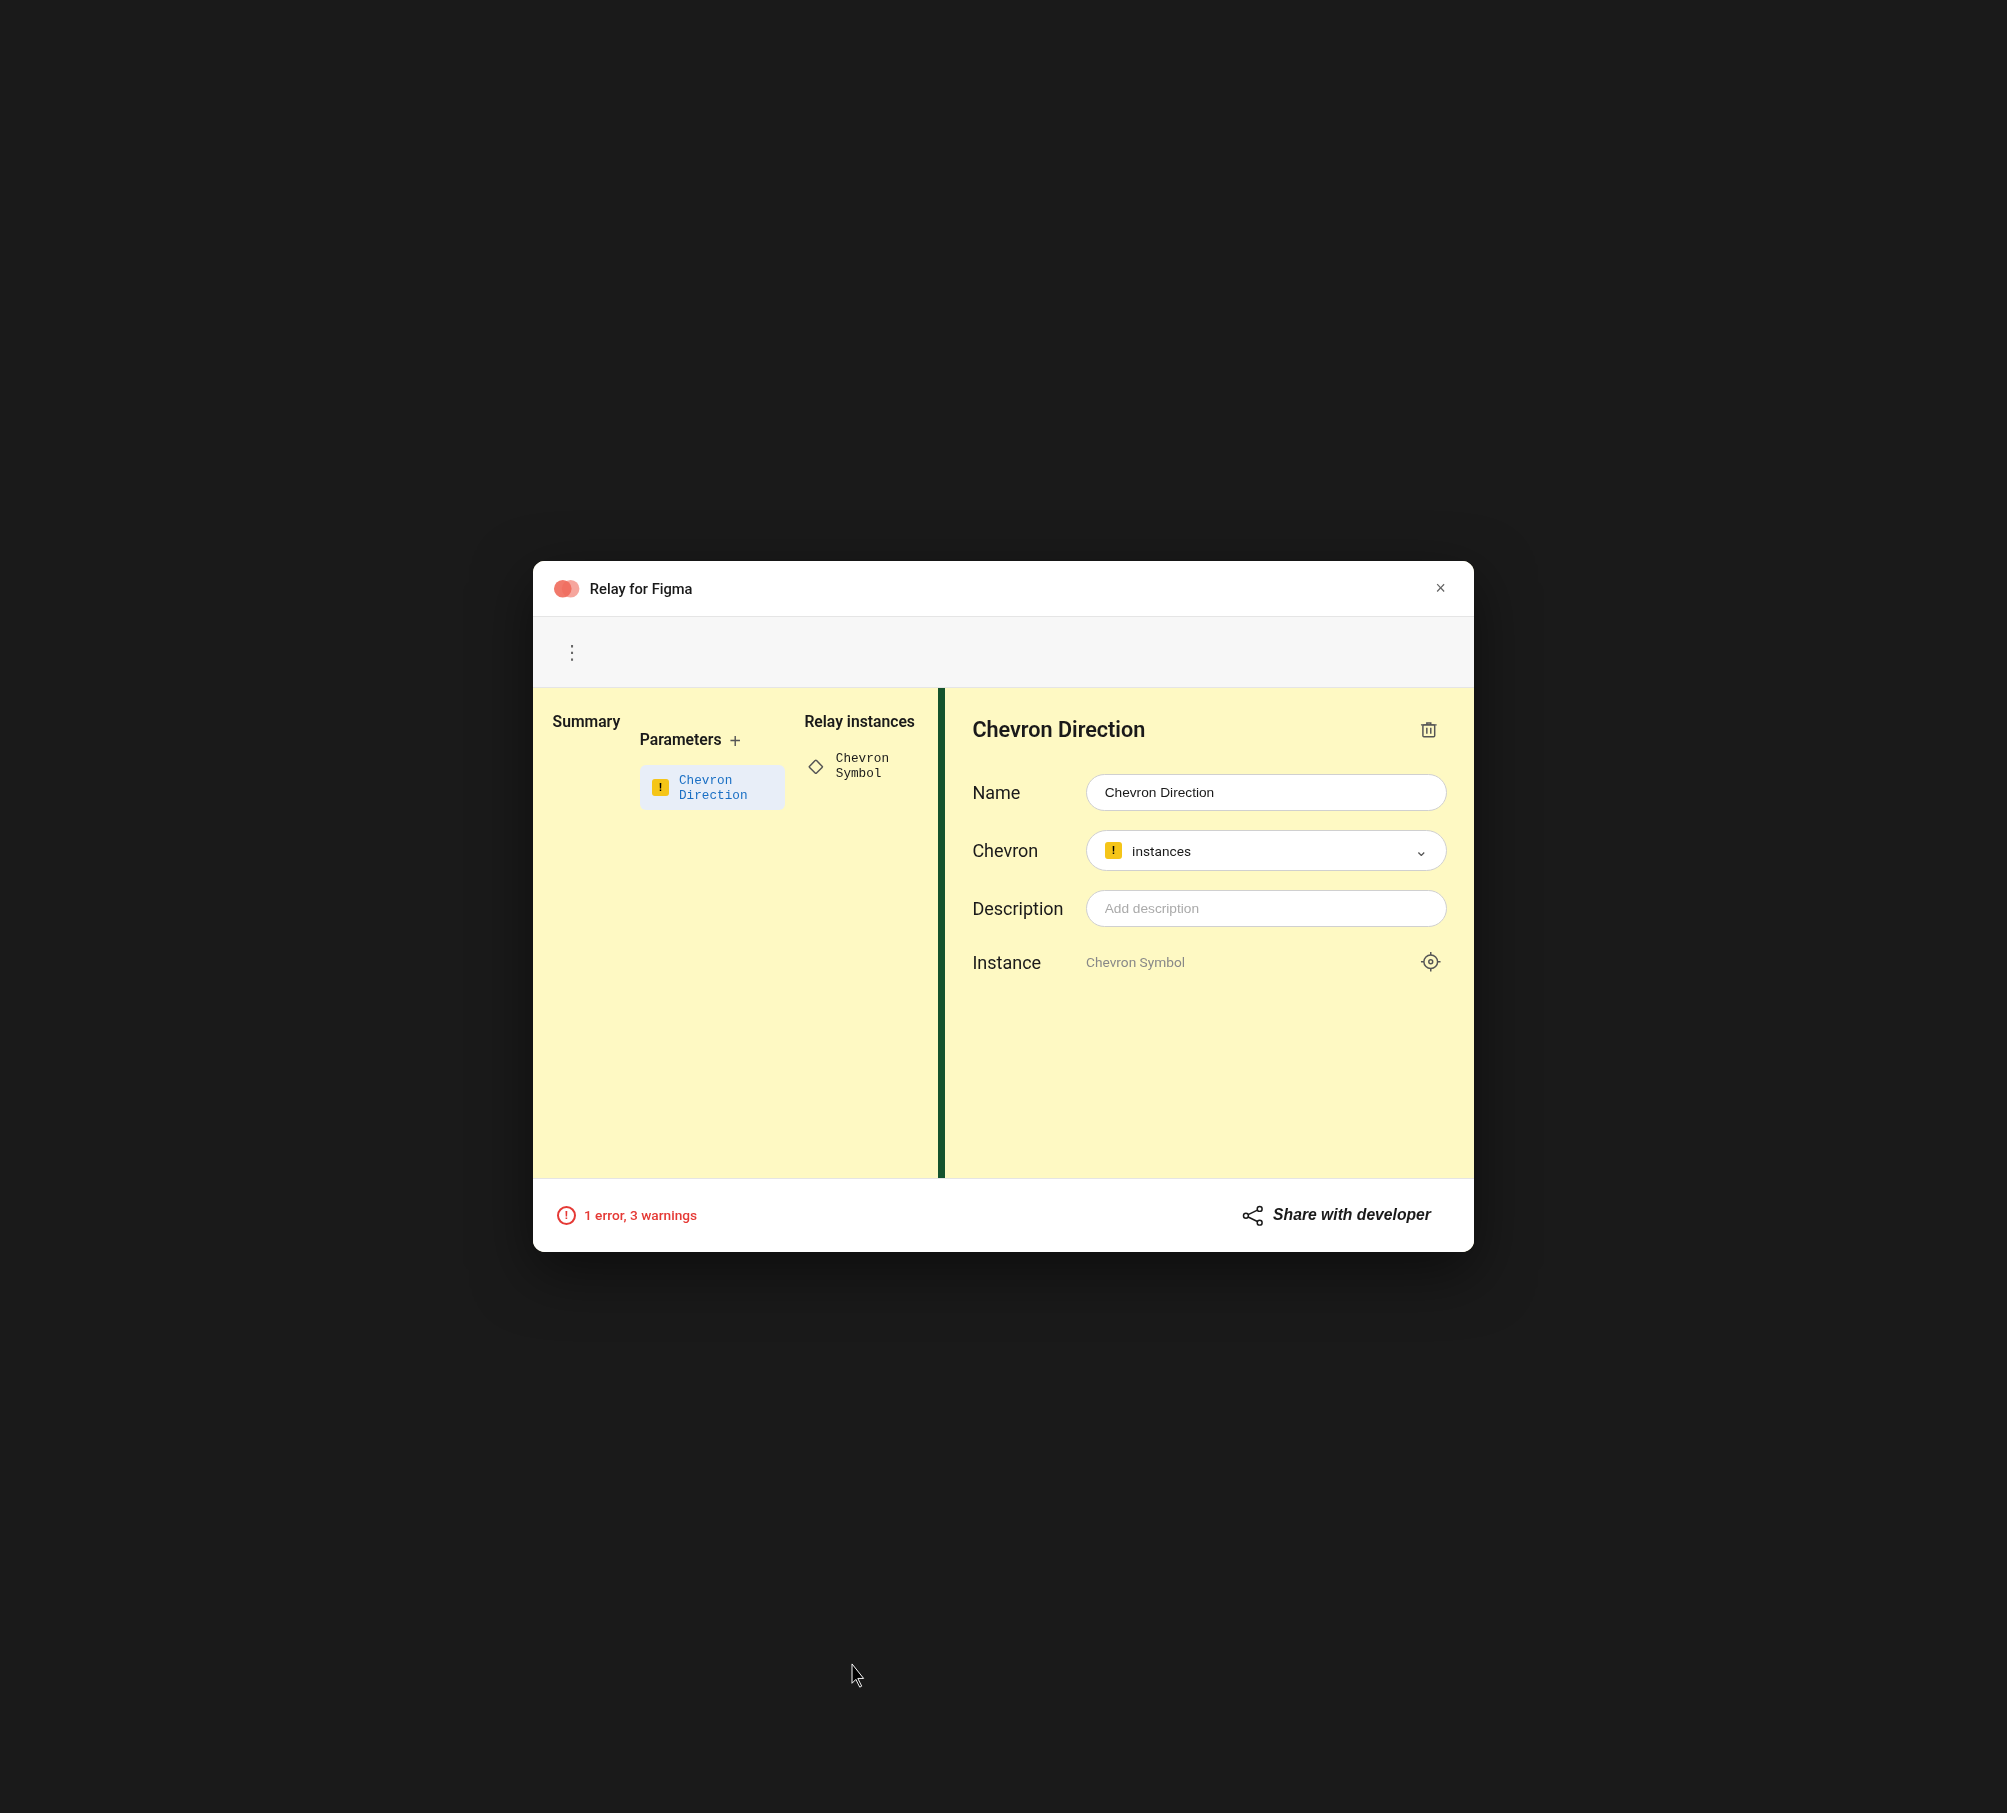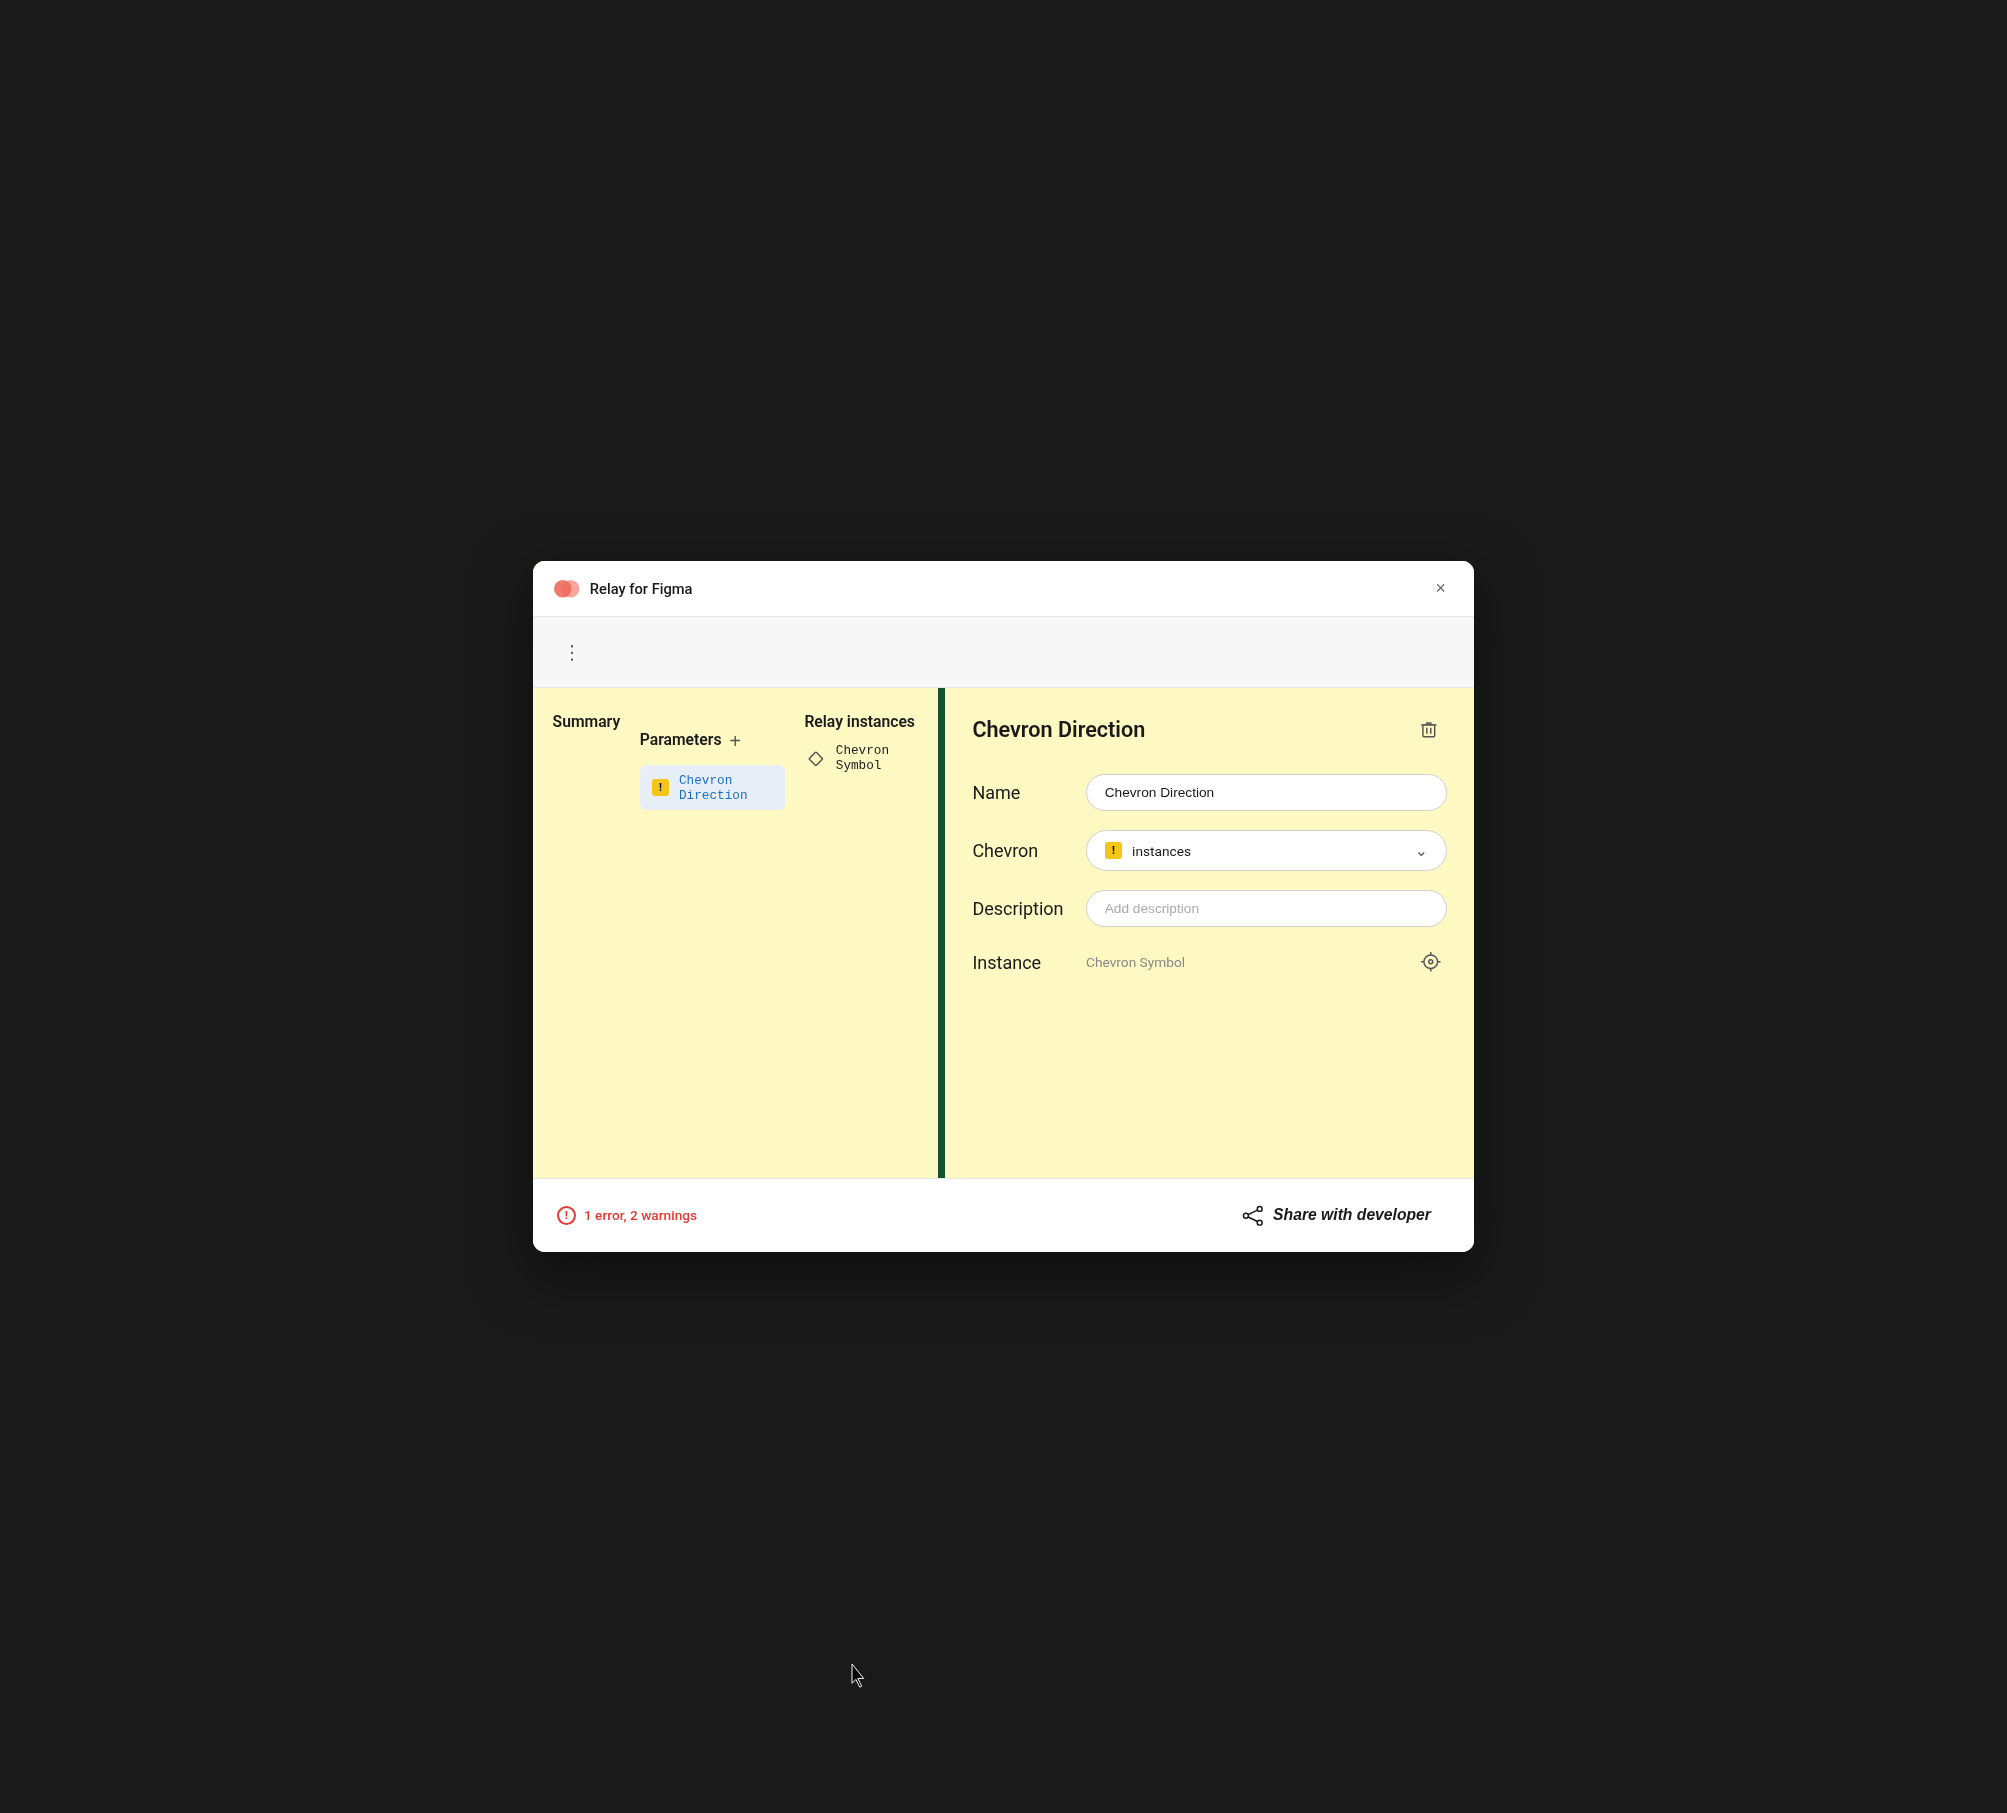--- a/index.html
+++ b/index.html
@@ -195,21 +195,21 @@
     .param-label {
       font-family: 'Courier New', Courier, monospace;
       font-size: 12.7px;
       color: #1a6fc4;
       font-weight: 500;
     }
 
     .relay-instances-section {
       display: flex;
       flex-direction: column;
-      gap: 3px;
+      gap: 11px;
     }
 
     .instance-item {
       display: flex;
       align-items: center;
       gap: 11.8px;
       padding: 5.9px 3.9px;
     }
 
     .diamond-icon {
@@ -519,21 +519,21 @@
       </div>
 
     </div>
   </div>
 
   <div class="footer">
     <div class="error-info">
       <div class="error-icon">
         <span>!</span>
       </div>
-      <span class="error-text">1 error, 2 warnings</span>
+      <span class="error-text">1 error, 3 warnings</span>
     </div>
     <button class="share-btn">
       <svg class="share-icon" width="21.6" height="21.6" viewBox="0 0 22 22" fill="none">
         <circle cx="18" cy="4" r="2.5" stroke="#1a1a1a" stroke-width="1.5"></circle>
         <circle cx="4" cy="11" r="2.5" stroke="#1a1a1a" stroke-width="1.5"></circle>
         <circle cx="18" cy="18" r="2.5" stroke="#1a1a1a" stroke-width="1.5"></circle>
         <line x1="6.3" y1="9.8" x2="15.7" y2="5.2" stroke="#1a1a1a" stroke-width="1.5"></line>
         <line x1="6.3" y1="12.2" x2="15.7" y2="16.8" stroke="#1a1a1a" stroke-width="1.5"></line>
       </svg>
       <span>Share with developer</span>

